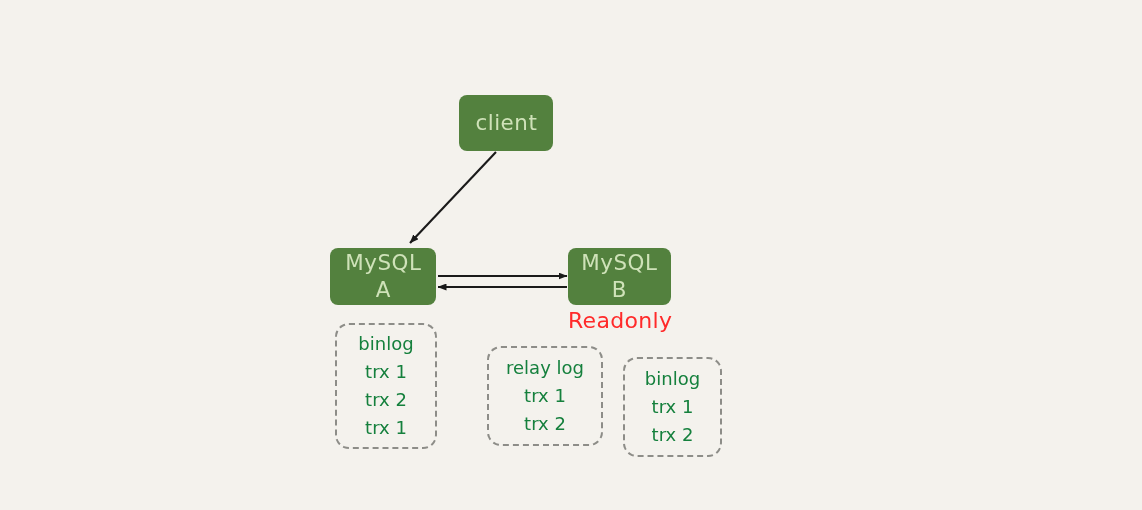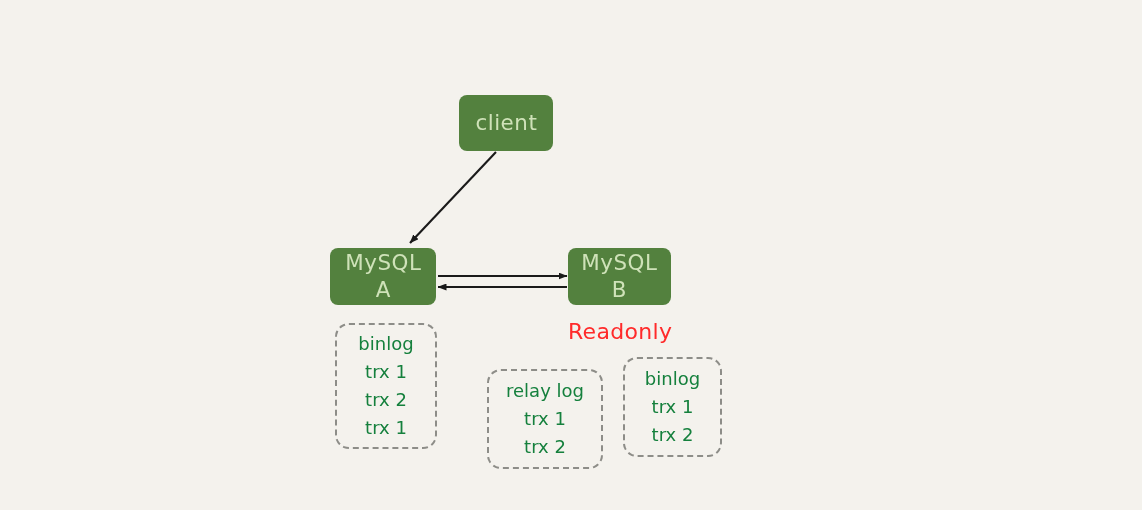--- a/index.html
+++ b/index.html
@@ -56,21 +56,21 @@
     top: 227px;
     width: 103px;
     height: 57px;
   }
   .node-text {
     transform: scaleX(1.02);
   }
   .readonly-label {
     position: absolute;
     left: 568px;
-    top: 298px;
+    top: 287px;
     width: 103px;
     text-align: center;
     color: #ff2a2a;
     font-size: 22px;
     font-family: "DejaVu Sans", sans-serif;
     letter-spacing: 0.3px;
   }
   .log-box {
     position: absolute;
     border: 2px dashed #8d8d88;
@@ -90,21 +90,21 @@
     white-space: nowrap;
   }
   #log-box-0 {
     left: 335px;
     top: 302px;
     width: 102px;
     height: 126px;
   }
   #log-box-1 {
     left: 487px;
-    top: 348px;
+    top: 325px;
     width: 116px;
     height: 100px;
   }
   #log-box-2 {
     left: 623px;
     top: 336px;
     width: 99px;
     height: 100px;
   }
   #arrows {

